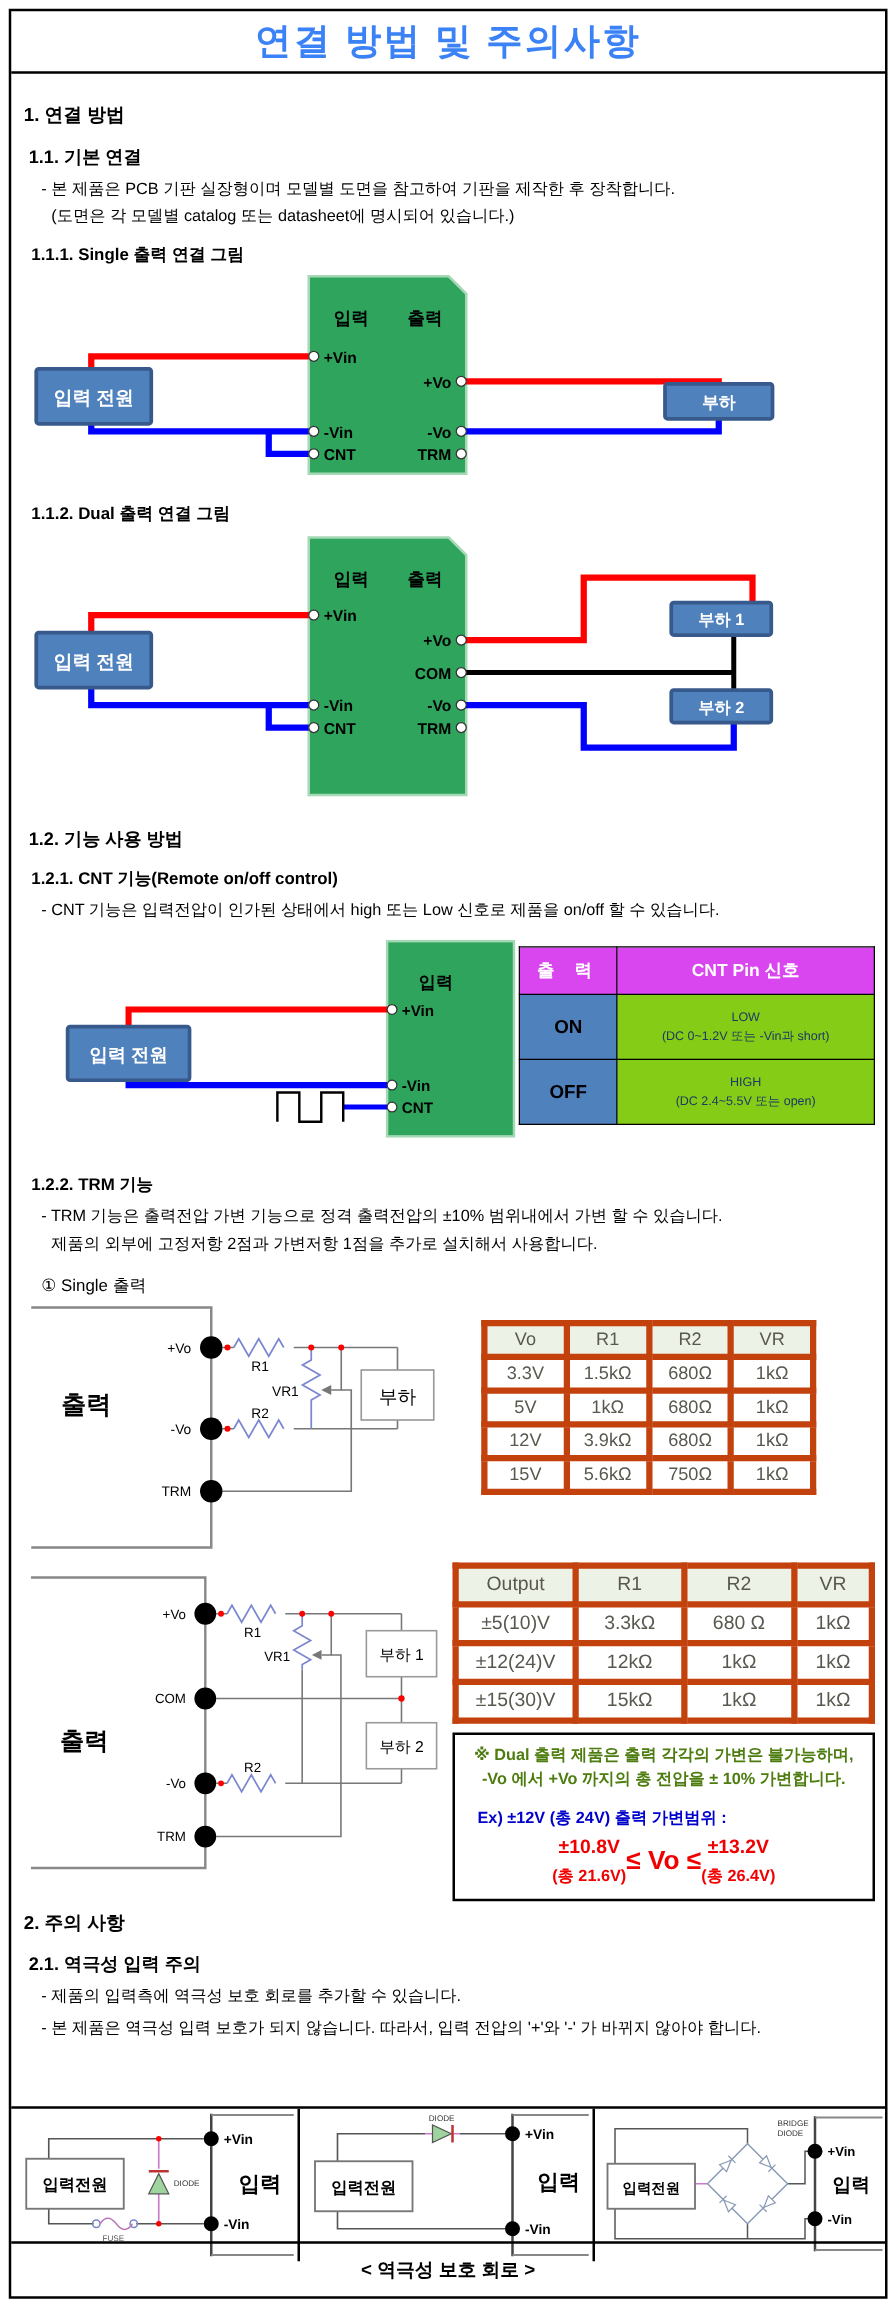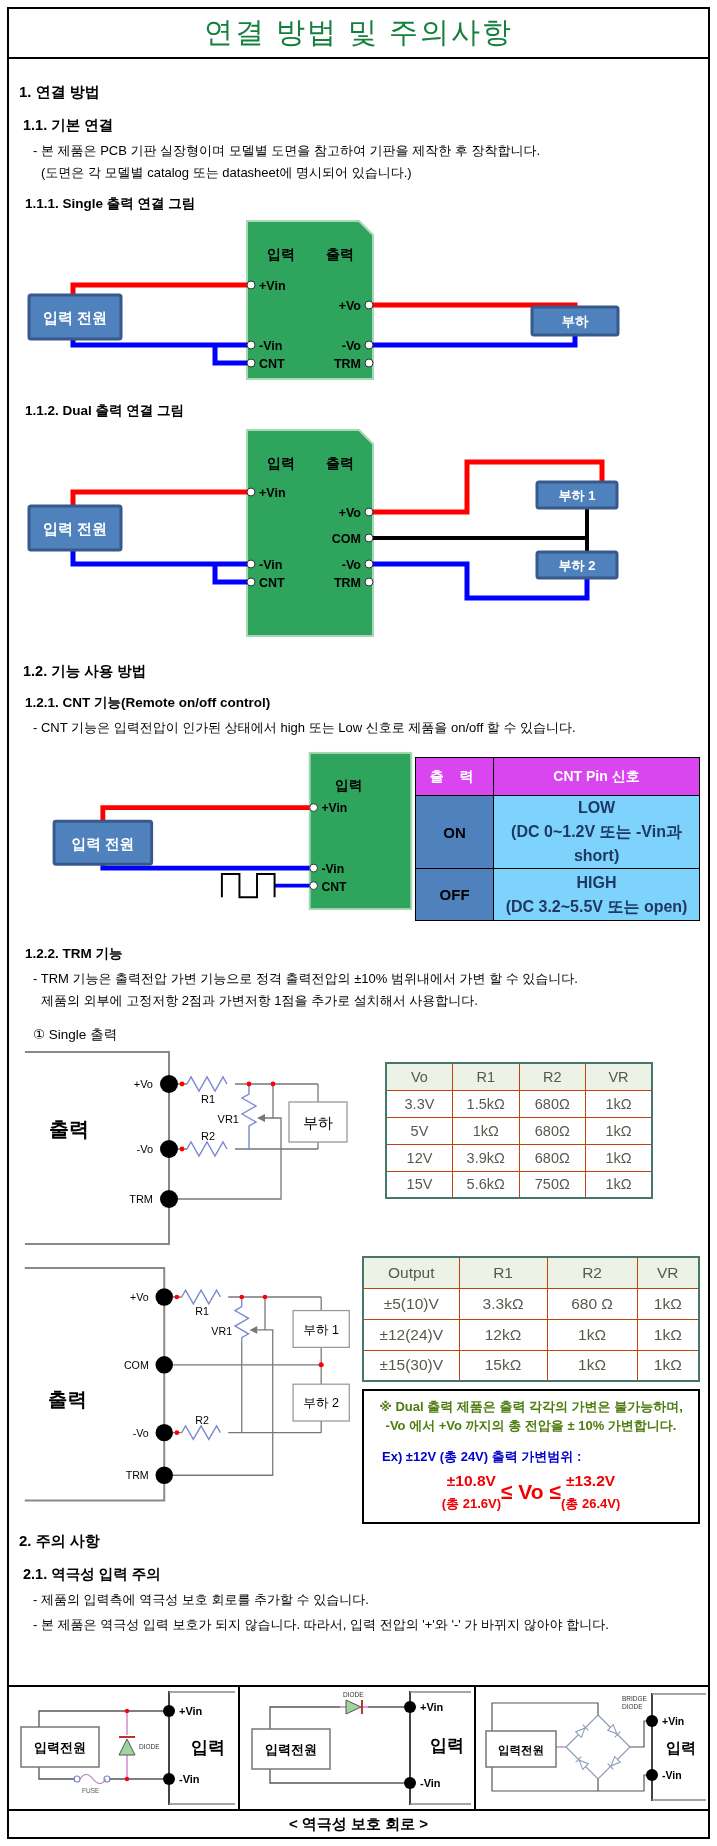--- a/index.html
+++ b/index.html
@@ -1,41 +1,41 @@
 <!DOCTYPE html>
 <html><head>
 <meta charset="utf-8">
 <style>
   * { margin:0; padding:0; box-sizing:border-box; }
   body { background:#fff; font-family:"Liberation Sans","DejaVu Sans",sans-serif; }
   .page { position:relative; width:717px; height:1846px; background:#fff; overflow:hidden; }
   .frame { position:absolute; left:7px; top:7px; right:7px; bottom:7px; border:2px solid #000; background:#fff; }
   .title-bar { height:50px; border-bottom:2px solid #000; display:flex; align-items:center; justify-content:center;
-               font-size:29px; font-weight:normal; letter-spacing:2px; color:#15803d; }
+               font-size:29px; font-weight:bold; letter-spacing:2px; color:#3b82f6; }
   .content { padding:0 8px; }
   .h1 { font-size:15px; font-weight:bold; margin:24px 0 0 2px; }
   .h2 { font-size:14.5px; font-weight:bold; margin:14px 0 0 6px; }
   .h3 { font-size:13.5px; font-weight:bold; margin:13px 0 0 8px; }
   .body-line { font-size:13px; margin:7px 0 0 16px; }
   .body-line.cont { margin-top:4px; margin-left:24px; }
   .circ-label { font-size:13.5px; margin:16px 0 0 16px; }
   svg { display:block; }
   .row { display:flex; align-items:flex-start; }
 
   
   .cnt-table { border-collapse:collapse; width:292px; margin-top:10px; }
   .cnt-table td, .cnt-table th { border:1px solid #000; text-align:center; vertical-align:middle; }
   .cnt-th { background:#d946ef; color:#fff; font-weight:bold; font-size:14px; height:38px; }
   .cnt-th.first { width:78px; letter-spacing:6px; }
   .cnt-state { background:#4f81bd; color:#000000; font-weight:bold; font-size:15px; height:52px; }
-  .cnt-val { background:#7dd3fc; color:#1f3864; font-weight:bold; font-size:16px; line-height:1.5; }
+  .cnt-val { background:#84cc16; color:#1f3864; font-weight:normal; font-size:10px; line-height:1.5; }
 
   
   .trm-table { border-collapse:collapse; background:#fff; }
-  .trm-table td, .trm-table th { border:1px solid #c2410c; text-align:center; color:#58584f; font-weight:normal; }
+  .trm-table td, .trm-table th { border:5px solid #c2410c; text-align:center; color:#58584f; font-weight:normal; }
   .trm-table { border:2px solid #47776a; }
   .trm-table th { background:#edf2e7; }
   .single-table { width:268px; margin:18px 0 0 18px; }
   .single-table th, .single-table td { font-size:14.5px; height:27px; width:67px; }
   .dual-table { width:338px; }
   .dual-table th, .dual-table td { font-size:15.5px; height:31px; }
   .dual-table th:first-child, .dual-table td:first-child { width:96px; }
 
   
   .note-box { width:338px; border:2px solid #000; margin-top:7px; padding:7px 4px 9px 4px; }
@@ -46,21 +46,21 @@
   .note-v { font-size:15.5px; }
   .note-t { font-size:13px; margin-top:5px; }
   .note-op { font-size:21px; font-weight:bold; }
 
   
   .strip { position:absolute; left:0; right:0; bottom:28px; height:124px; border-top:2px solid #000; display:flex; }
   .strip-cell { height:100%; }
   .strip-cell.c1 { width:231px; border-right:2px solid #000; }
   .strip-cell.c2 { width:236px; border-right:2px solid #000; }
   .strip-cell.c3 { flex:1; }
-  .caption-bar { position:absolute; left:0; right:0; bottom:0; height:28px; border-top:2px solid #000;
+  .caption-bar { position:absolute; left:0; right:0; bottom:0; height:44px; border-top:2px solid #000;
                  display:flex; align-items:center; justify-content:center; font-size:15px; font-weight:bold; }
 </style>
 </head>
 <body>
 
 <div class="page">
 <div class="frame">
 
   <div class="title-bar">연결 방법 및 주의사항</div>
 
@@ -172,21 +172,21 @@
           <td class="cnt-state">ON</td>
           <td class="cnt-val">
             <div>LOW</div>
             <div>(DC 0~1.2V 또는 -Vin과 short)</div>
           </td>
         </tr>
         <tr>
           <td class="cnt-state">OFF</td>
           <td class="cnt-val">
             <div>HIGH</div>
-            <div>(DC 3.2~5.5V 또는 open)</div>
+            <div>(DC 2.4~5.5V 또는 open)</div>
           </td>
         </tr>
       </tbody>
           </table>
     </div>
 
     <div class="h3" style="margin-top:24px">1.2.2. TRM 기능</div>
     <div class="body-line">- TRM 기능은 출력전압 가변 기능으로 정격 출력전압의 ±10% 범위내에서 가변 할 수 있습니다.</div>
     <div class="body-line cont">제품의 외부에 고정저항 2점과 가변저항 1점을 추가로 설치해서 사용합니다.</div>
 

